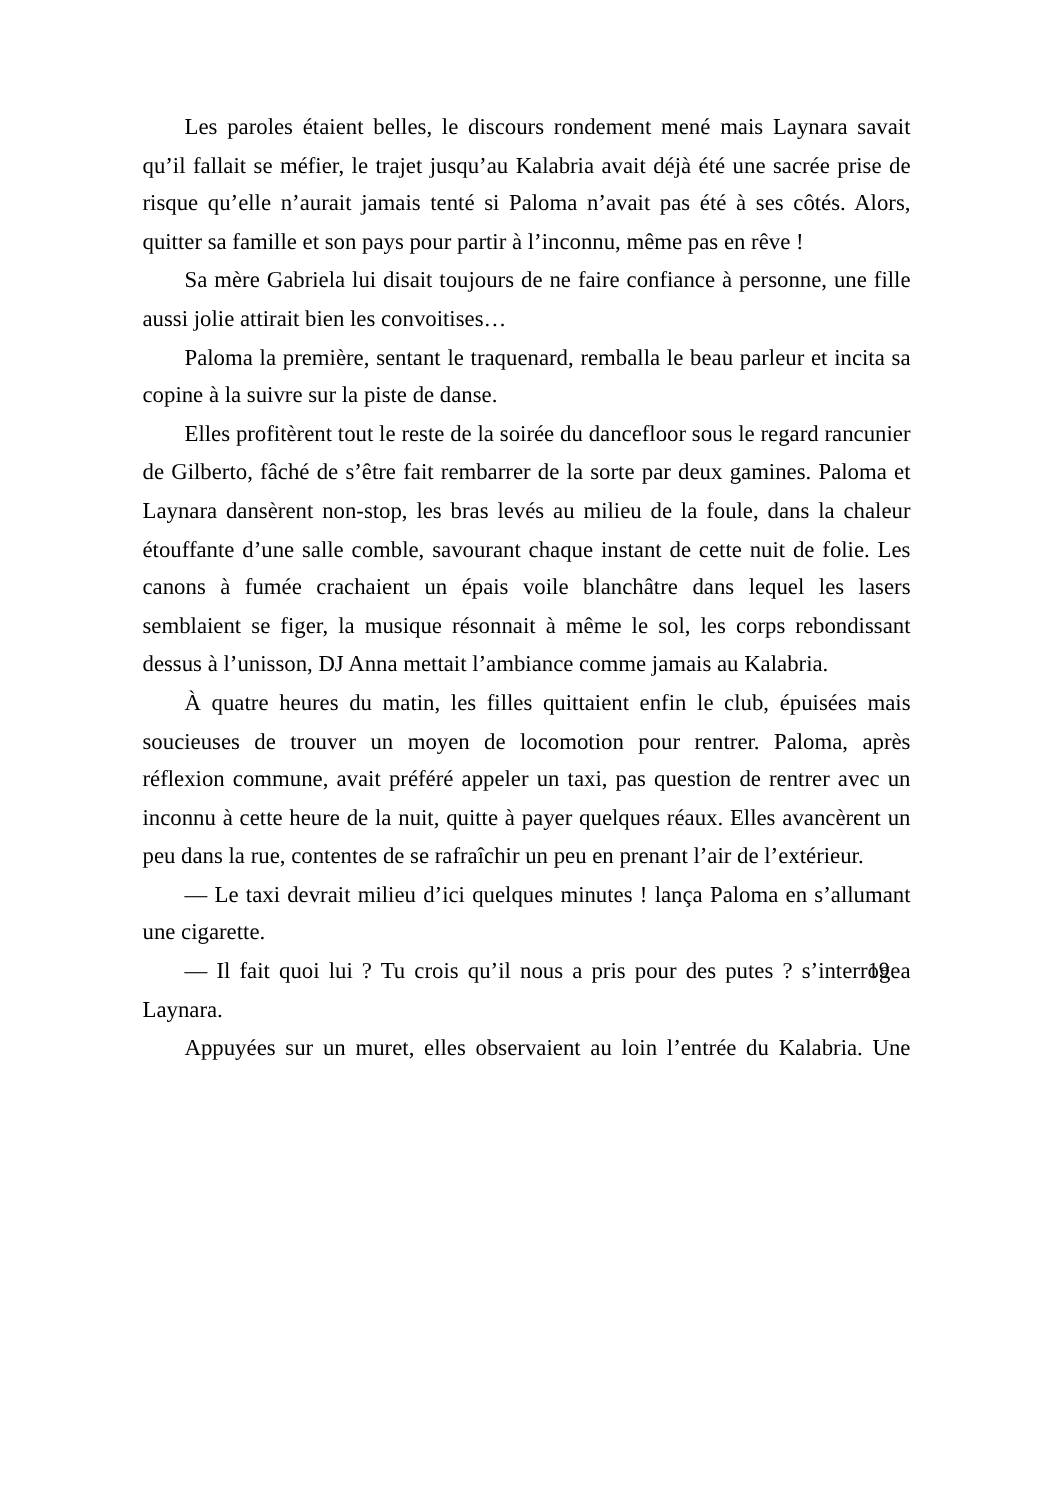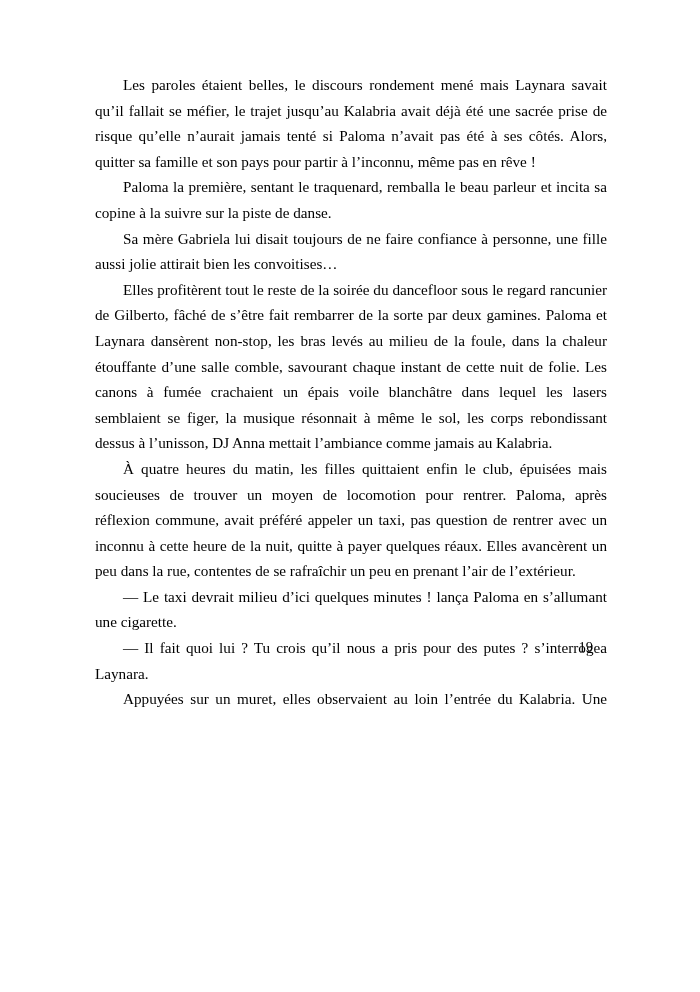--- a/index.html
+++ b/index.html
@@ -41,22 +41,22 @@
     font-family: Liberation Serif, serif;
   }
 </style>
 </head>
 <body>
 
 <div class="page">
 
   <div class="text-block">
     <p class="para">Les paroles étaient belles, le discours rondement mené mais Laynara savait qu’il fallait se méfier, le trajet jusqu’au Kalabria avait déjà été une sacrée prise de risque qu’elle n’aurait jamais tenté si Paloma n’avait pas été à ses côtés. Alors, quitter sa famille et son pays pour partir à l’inconnu, même pas en rêve !</p>
+    <p class="para">Sa mère Gabriela lui disait toujours de ne faire confiance à personne, une fille aussi jolie attirait bien les convoitises…</p>
     <p class="para">Paloma la première, sentant le traquenard, remballa le beau parleur et incita sa copine à la suivre sur la piste de danse.</p>
-    <p class="para">Sa mère Gabriela lui disait toujours de ne faire confiance à personne, une fille aussi jolie attirait bien les convoitises…</p>
     <p class="para">Elles profitèrent tout le reste de la soirée du dancefloor sous le regard rancunier de Gilberto, fâché de s’être fait rembarrer de la sorte par deux gamines. Paloma et Laynara dansèrent non-stop, les bras levés au milieu de la foule, dans la chaleur étouffante d’une salle comble, savourant chaque instant de cette nuit de folie. Les canons à fumée crachaient un épais voile blanchâtre dans lequel les lasers semblaient se figer, la musique résonnait à même le sol, les corps rebondissant dessus à l’unisson, DJ Anna mettait l’ambiance comme jamais au Kalabria.</p>
     <p class="para">À quatre heures du matin, les filles quittaient enfin le club, épuisées mais soucieuses de trouver un moyen de locomotion pour rentrer. Paloma, après réflexion commune, avait préféré appeler un taxi, pas question de rentrer avec un inconnu à cette heure de la nuit, quitte à payer quelques réaux. Elles avancèrent un peu dans la rue, contentes de se rafraîchir un peu en prenant l’air de l’extérieur.</p>
     <p class="para">— Le taxi devrait milieu d’ici quelques minutes ! lança Paloma en s’allumant une cigarette.</p>
     <p class="para">— Il fait quoi lui ? Tu crois qu’il nous a pris pour des putes ? s’interrogea Laynara.</p>
     <p class="para">Appuyées sur un muret, elles observaient au loin l’entrée du Kalabria. Une Mercedes noire aux vitres teintées ralentit à la hauteur des jeunes filles, marquant un temps d’arrêt, avant de repartir étrangement en trombe.</p>
   </div>
 
   <div class="page-number">19</div>
 
 </div>

